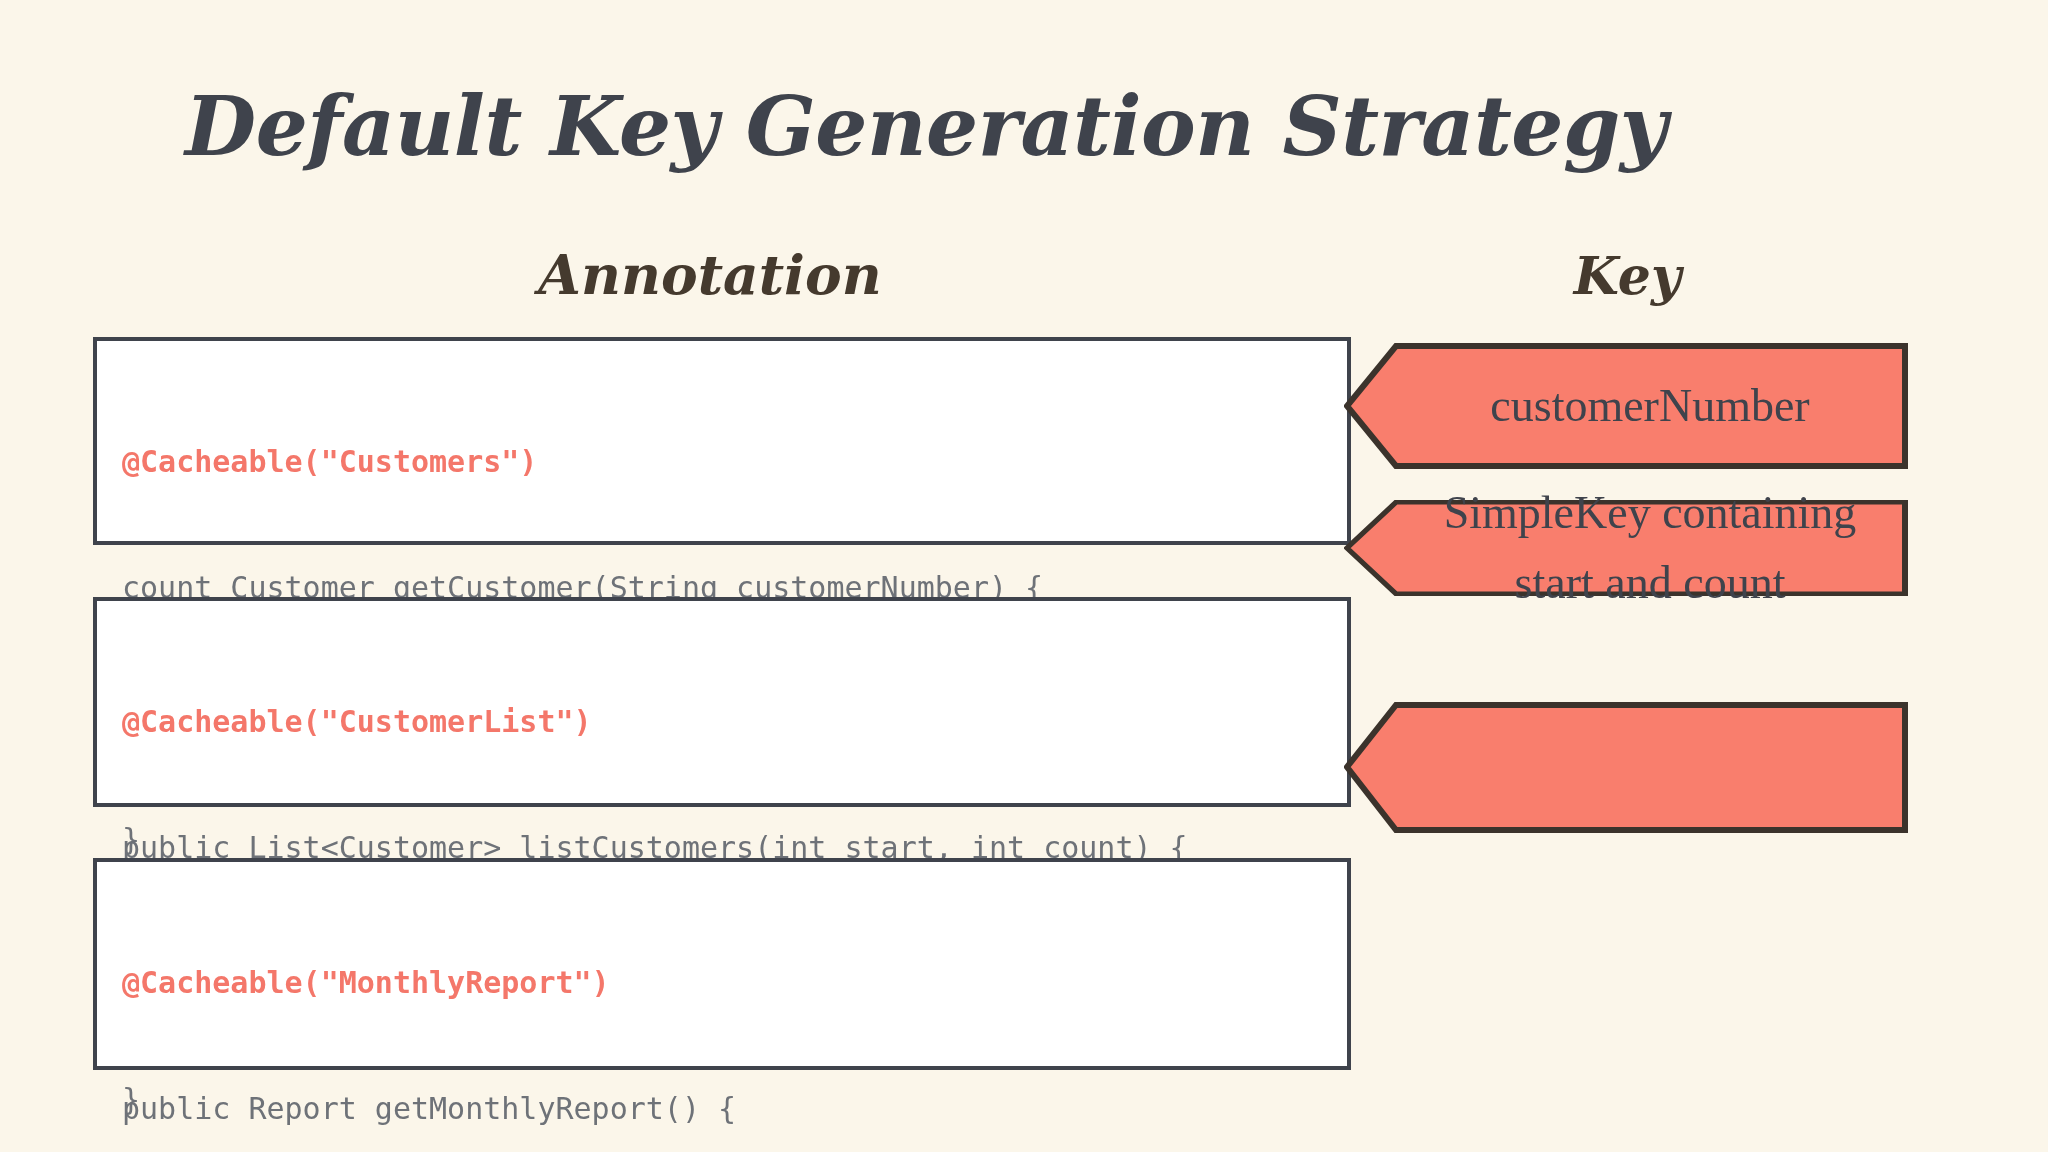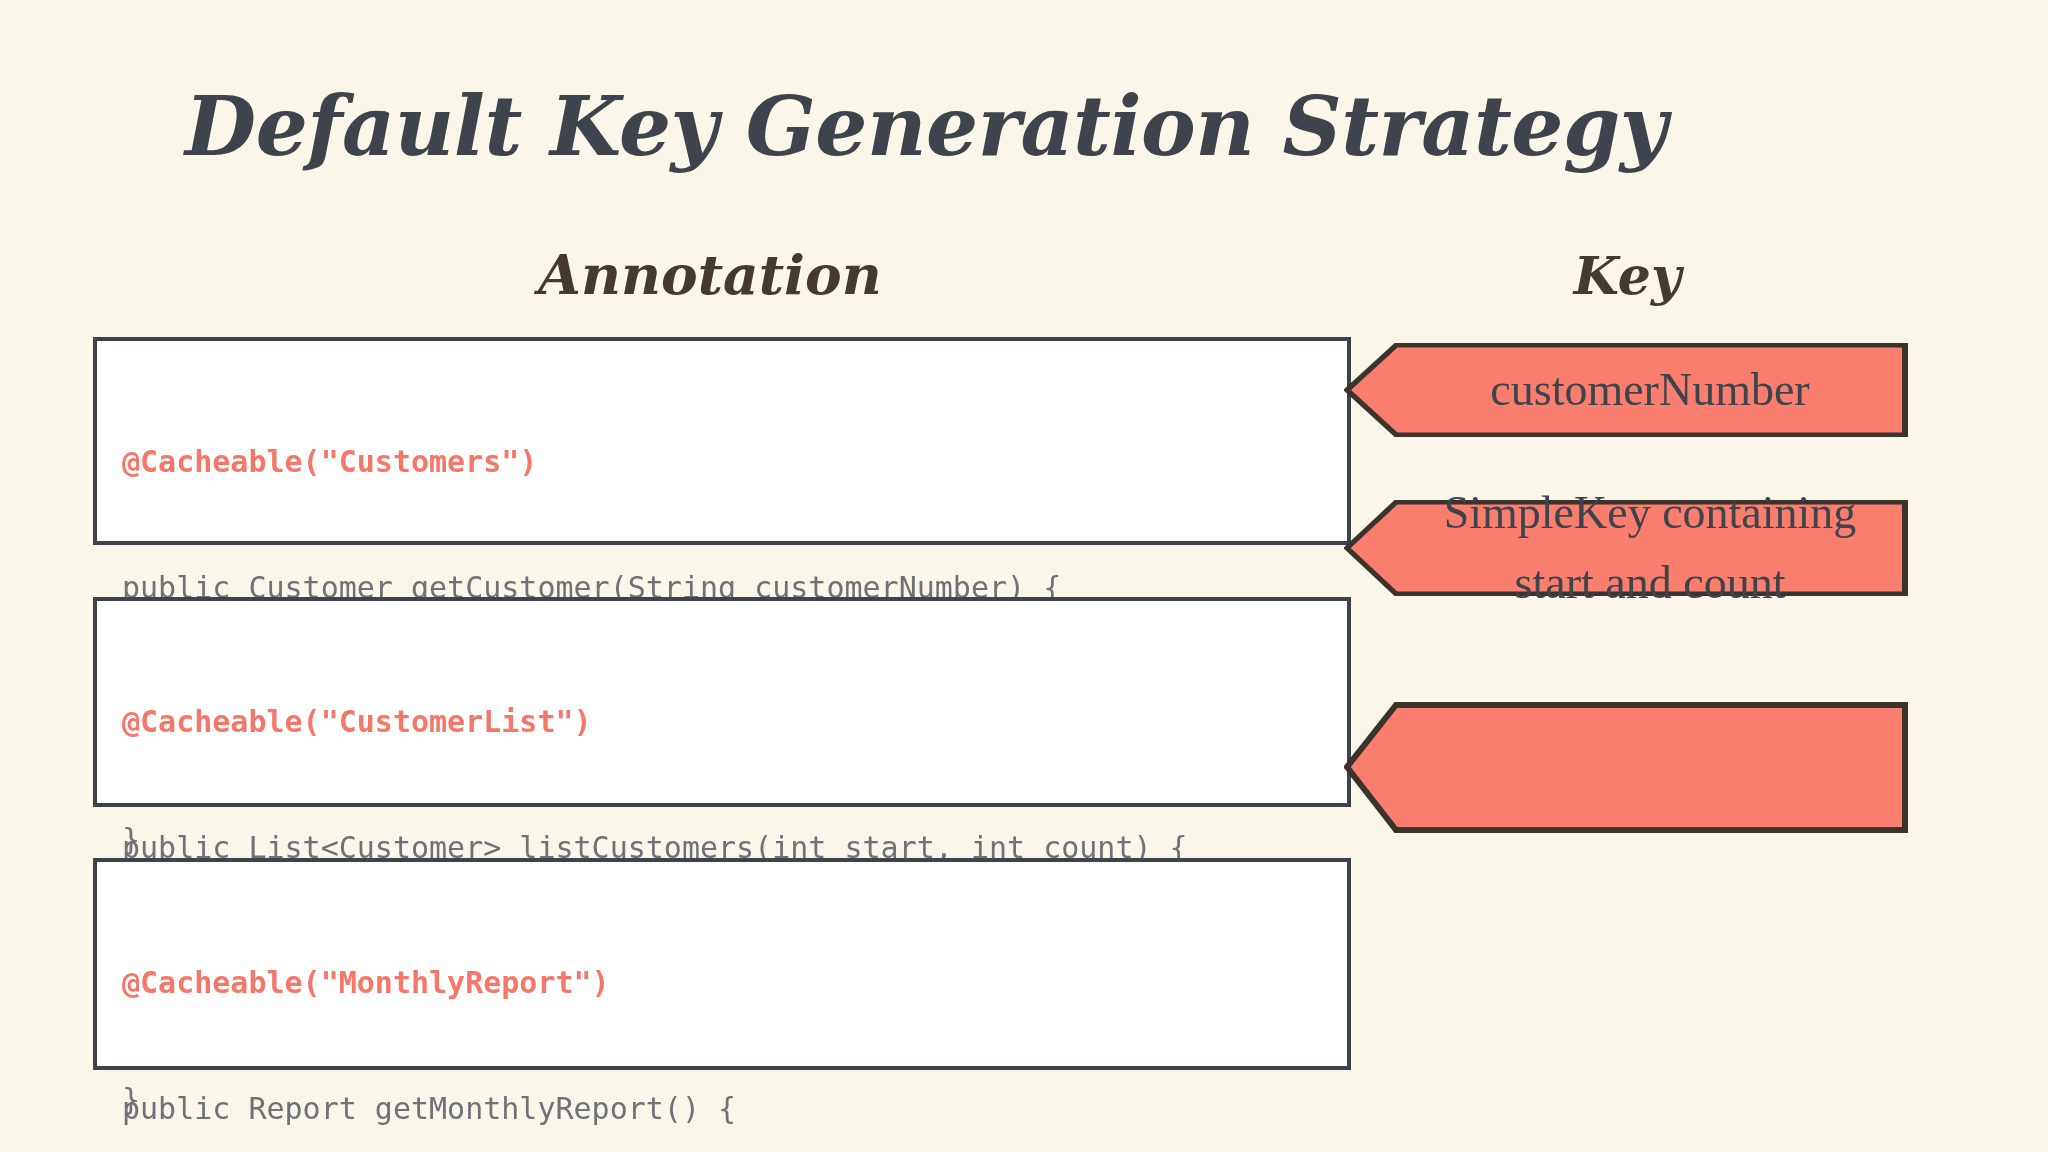--- a/index.html
+++ b/index.html
@@ -97,21 +97,21 @@
     color: #6e7278;
   }
   .code-line.body-line { font-size: 24px; }
 
   
   .arrow-wrap {
     position: absolute;
     left: 1344px;
     width: 564px;
   }
-  .arrow-wrap.row-0 { top: 343px;  height: 94px; }
+  .arrow-wrap.row-0 { top: 343px;  height: 126px; }
   .arrow-wrap.row-1 { top: 500px;  height: 96px; }
   .arrow-wrap.row-2 { top: 702px;  height: 131px; }
 
   .arrow-svg {
     position: absolute;
     left: 0; top: 0;
     width: 100%;
     height: 100%;
     display: block;
   }
@@ -142,21 +142,21 @@
 
   <div class="slide-title">Default Key Generation Strategy</div>
 
   <div class="col-head annotation">Annotation</div>
 
   <div class="col-head key">Key</div>
 
   <div class="code-box row-0">
     <div class="code-inner">
       <span class="code-line annotation-line">@Cacheable("Customers")</span>
-      <span class="code-line sig-line">public Customer getCustomer(String customerNumber) {</span>
+      <span class="code-line sig-line">count Customer getCustomer(String customerNumber) {</span>
       <span class="code-line body-line">…</span>
       <span class="code-line close-line">}</span>
     </div>
   </div>
 
   <div class="arrow-wrap row-0">
     <svg class="arrow-svg" viewBox="0 0 564 126" preserveAspectRatio="none">
       <polygon points="52,3 561,3 561,123 52,123 3,63" fill="#f97e6d" stroke="#3b332c" stroke-width="6" stroke-linejoin="miter"></polygon>
     </svg>
     <div class="arrow-label">

